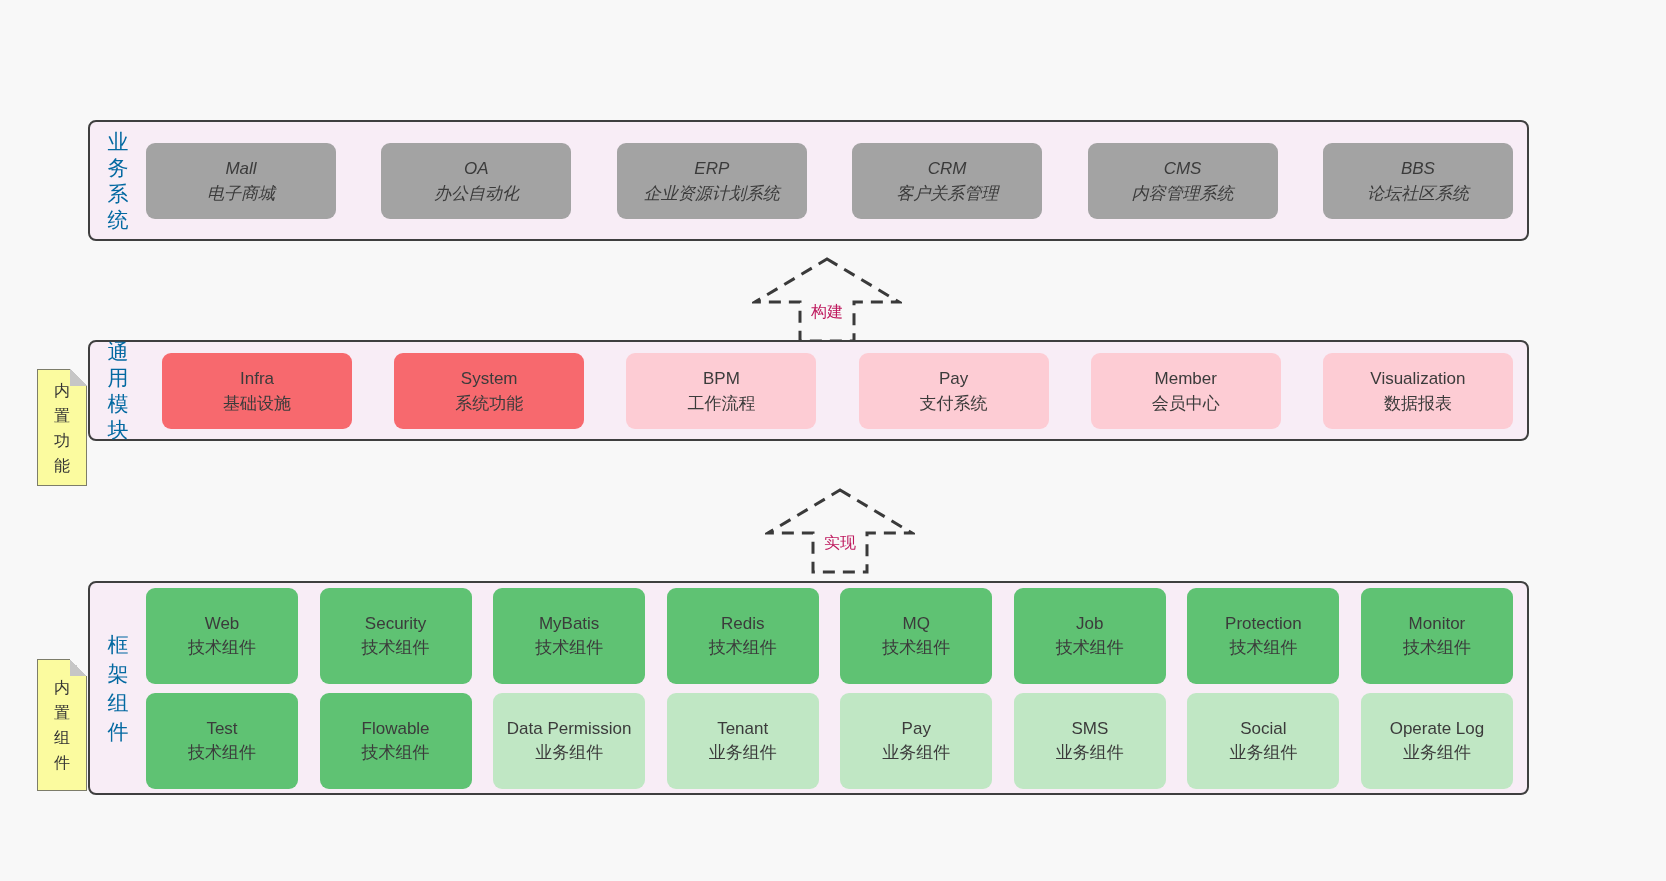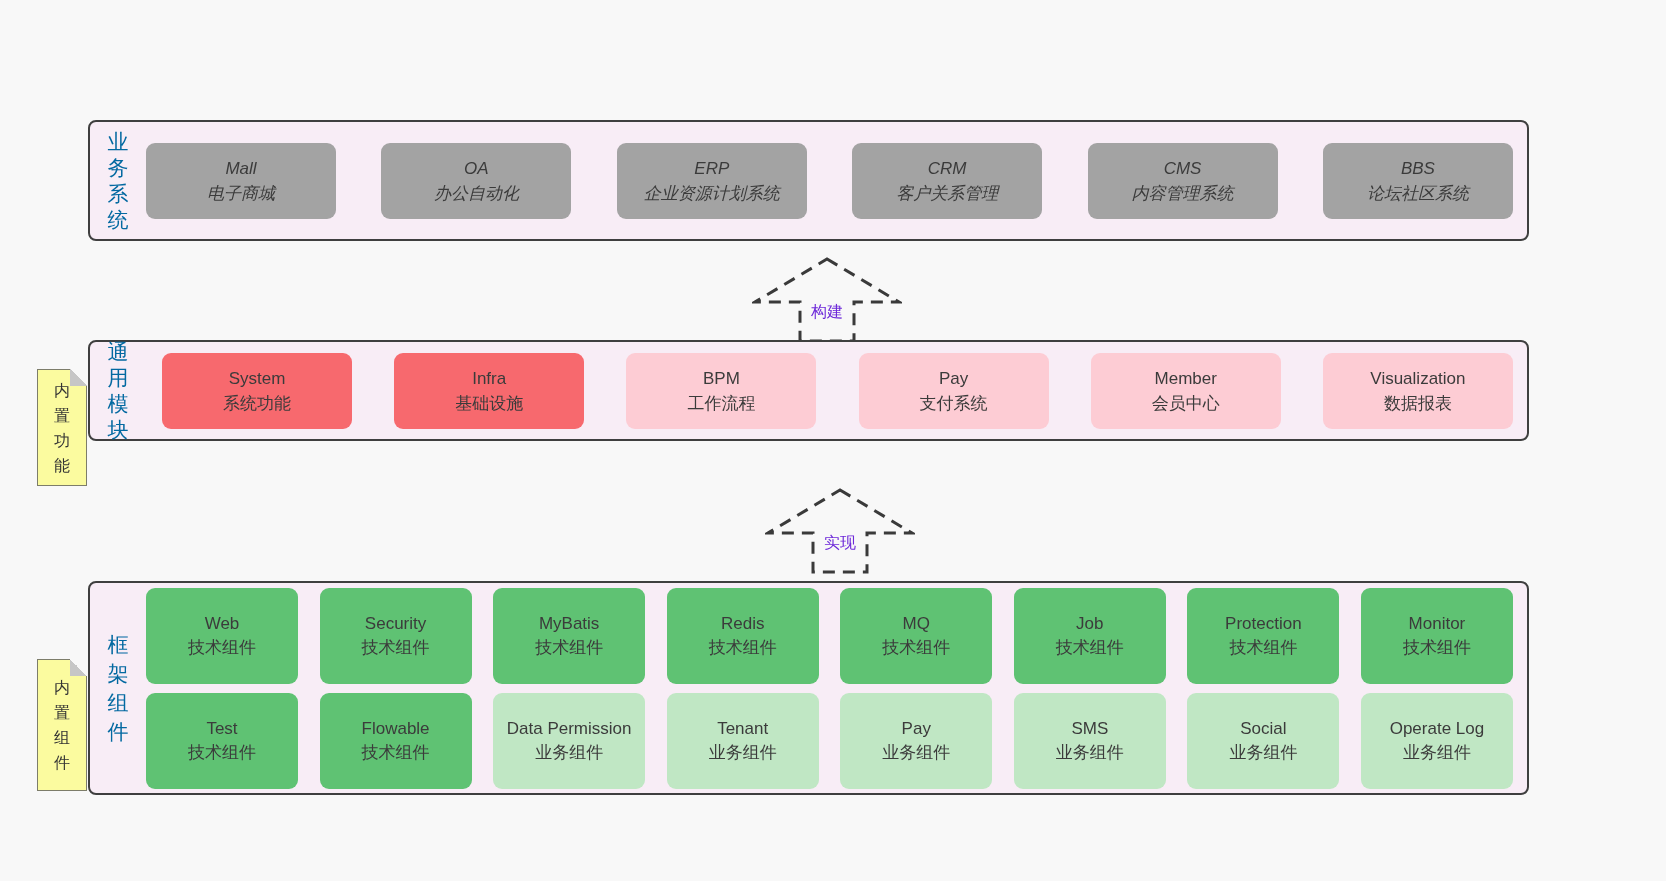--- a/index.html
+++ b/index.html
@@ -75,21 +75,21 @@
     background:linear-gradient(225deg,#f8f8f8 0 50%,#c6c6c6 50% 100%);
   }
 
   
   .arrow { position:absolute; width:150px; height:88px; }
   #arrow-build     { left:752px; top:256px; }
   #arrow-implement { left:765px; top:487px; }
   .arrow svg { position:absolute; inset:0; }
   .arrow-label {
     position:absolute; left:50%; top:46px; transform:translateX(-50%);
-    font-size:16px; color:#6d28d9; background:#f8f8f8; padding:0 3px;
+    font-size:16px; color:#be185d; background:#f8f8f8; padding:0 3px;
     white-space:nowrap;
   }
 </style>
 </head>
 <body>
 
 <div class="panel" id="panel-business">
   <div class="vlabel">
     <div class="vlabel-text">业务系统</div>
   </div>
@@ -134,26 +134,26 @@
   <div class="fold"></div>
   <div class="sticky-text">内置功能</div>
 </div>
 <div class="panel" id="panel-modules">
   <div class="vlabel">
     <div class="vlabel-text">通用模块</div>
   </div>
   <div class="rows">
     <div class="boxes-row">
       <div class="box box-wide red">
+        <span>Infra</span>
+        <span>基础设施</span>
+      </div>
+      <div class="box box-wide red">
         <span>System</span>
         <span>系统功能</span>
-      </div>
-      <div class="box box-wide red">
-        <span>Infra</span>
-        <span>基础设施</span>
       </div>
       <div class="box box-wide pink">
         <span>BPM</span>
         <span>工作流程</span>
       </div>
       <div class="box box-wide pink">
         <span>Pay</span>
         <span>支付系统</span>
       </div>
       <div class="box box-wide pink">

